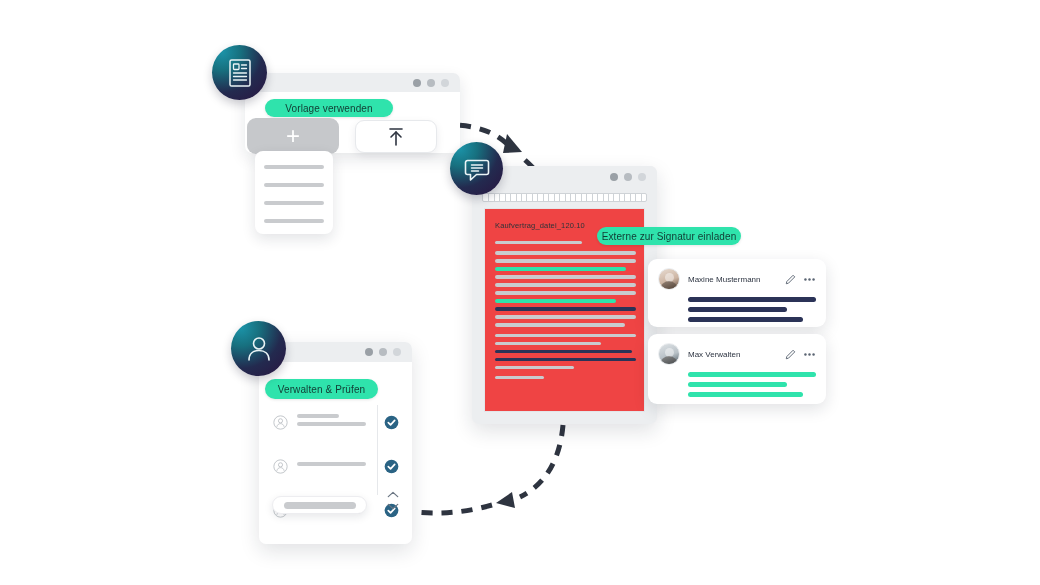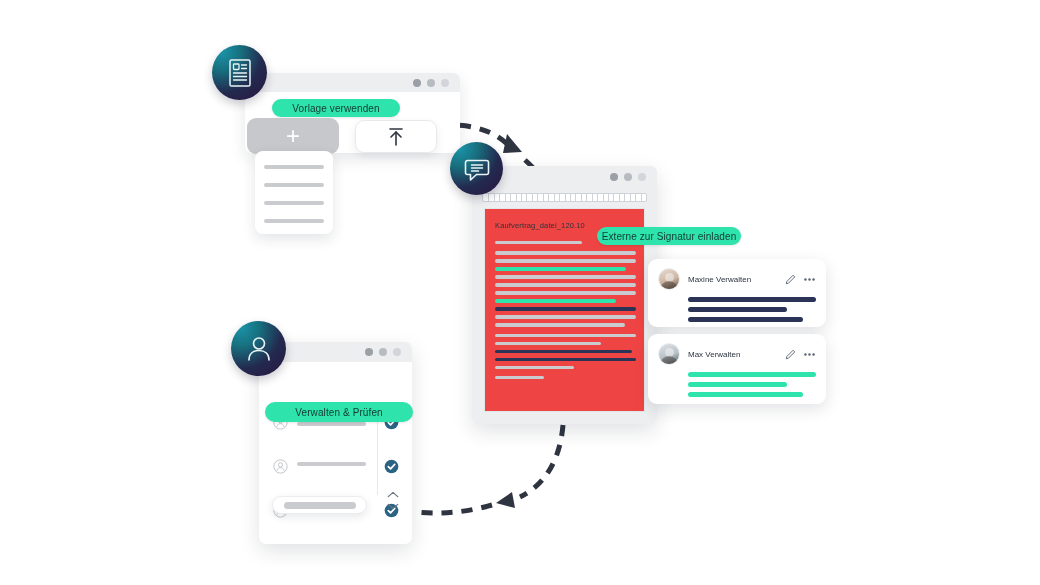--- a/index.html
+++ b/index.html
@@ -162,21 +162,21 @@
   <div class="win" id="win-template">
     <div class="win-bar">
       <div class="dots">
         <span class="dot d1"></span>
         <span class="dot d2"></span>
         <span class="dot d3"></span>
       </div>
     </div>
   </div>
 
-  <div class="pill" id="pill-template" style="left:272px; top:99px; width:128px; height:18px;">
+  <div class="pill" id="pill-template" style="left:265px; top:99px; width:128px; height:18px;">
     <span>Vorlage verwenden</span>
   </div>
 
   <div id="tpl-plus">
     <span class="plus">+</span>
   </div>
 
   <div id="tpl-upload">
     <svg width="26" height="24" viewBox="0 0 26 24">
       <line x1="7" y1="4" x2="19" y2="4" stroke="#2e3440" stroke-width="1.6" stroke-linecap="round"></line>
@@ -284,21 +284,21 @@
       <line x1="8.5" y1="16" x2="15.5" y2="16" stroke="#eaf4f6" stroke-width="1.5" stroke-linecap="round"></line>
     </svg>
   </div>
 
   <div class="card" id="card-1">
     <div class="card-head">
       <div class="avatar a1">
         <span class="head"></span>
         <span class="body"></span>
       </div>
-      <div class="card-name">Maxine Verwalten</div>
+      <div class="card-name">Maxine Mustermann</div>
       <div class="card-actions">
         <svg width="11" height="11" viewBox="0 0 14 14">
           <path d="M10.3,1.6 l2.1,2.1 l-8,8 l-2.8,0.7 l0.7,-2.8 z" fill="none" stroke="#5a6472" stroke-width="1.2" stroke-linejoin="round"></path>
         </svg>
         <svg width="13" height="5" viewBox="0 0 16 6">
           <circle cx="3" cy="3" r="1.5" fill="#5a6472"></circle>
           <circle cx="8" cy="3" r="1.5" fill="#5a6472"></circle>
           <circle cx="13" cy="3" r="1.5" fill="#5a6472"></circle>
         </svg>
       </div>
@@ -385,21 +385,21 @@
             <div class="b" style="width: 78%;"></div>
           </div>
           <div class="mg-check"><svg width="15" height="15" viewBox="0 0 16 16">
               <circle cx="8" cy="8" r="7.3" fill="#2a6384"></circle>
               <polyline points="4.6,8.2 7,10.5 11.4,5.7" fill="none" stroke="#ffffff" stroke-width="1.8" stroke-linecap="round" stroke-linejoin="round"></polyline>
             </svg></div>
         </div>
       </div>
   </div>
 
-  <div class="pill" id="pill-manage" style="left:265px; top:402px; width:148px; height:20px;">
+  <div class="pill" id="pill-manage" style="left:265px; top:379px; width:113px; height:20px;">
     <span>Verwalten &amp; Prüfen</span>
   </div>
 
   <div id="mg-search" style="left:272px; top:496px;">
     <span class="sbar"></span>
   </div>
 
   <div id="mg-stepper">
     <svg width="12" height="7" viewBox="0 0 14 8">
       <polyline points="1.5,6.5 7,1.5 12.5,6.5" fill="none" stroke="#6b7683" stroke-width="1.5" stroke-linecap="round" stroke-linejoin="round"></polyline>

